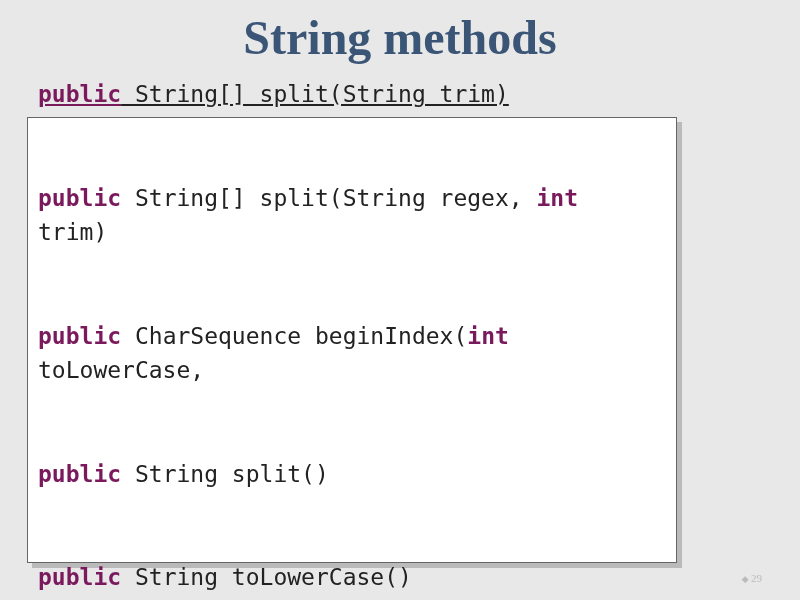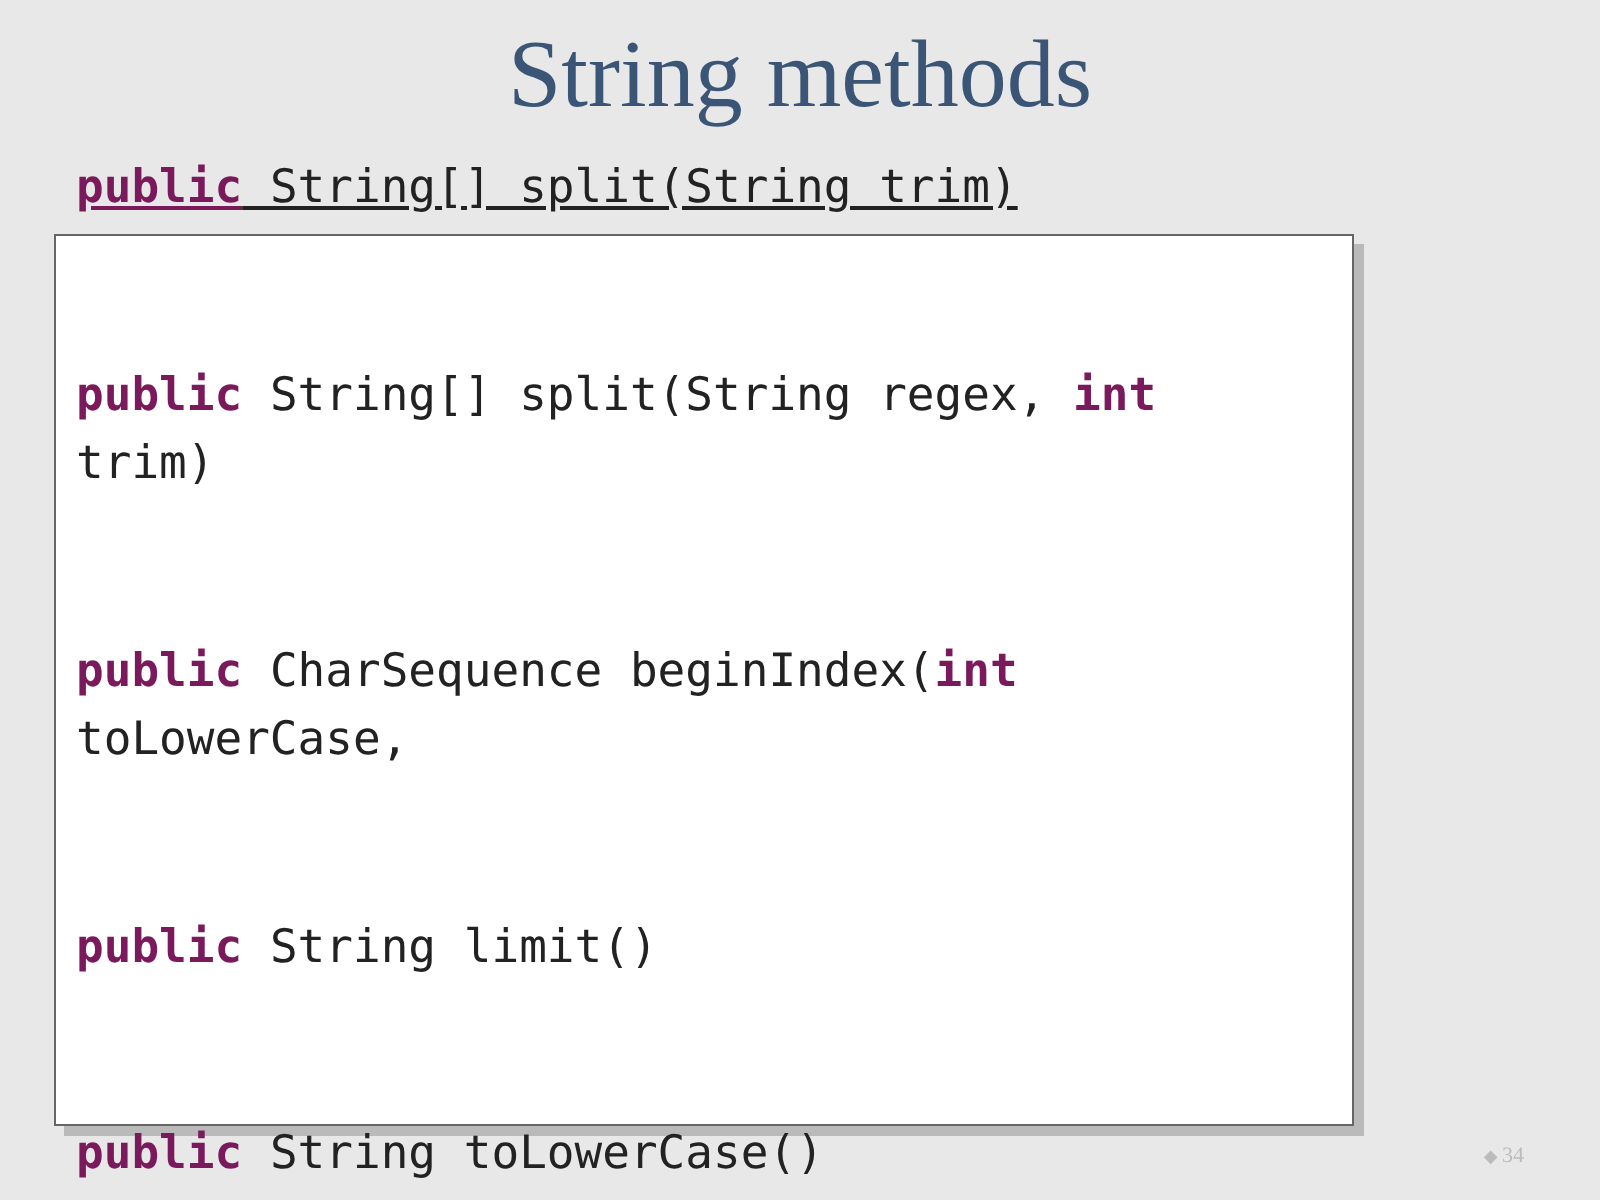--- a/index.html
+++ b/index.html
@@ -19,21 +19,21 @@
       width: 100%;
       height: 100%;
       padding: 10px 20px 20px 20px;
     }
     .title {
       text-align: center;
       font-size: 48px;
       color: #3b5576;
       font-family: Georgia, serif;
       margin-bottom: 12px;
-      font-weight: normal;
+      font-weight: bold;
     }
     .code-area {
       font-family: 'DejaVu Sans Mono', 'Consolas', monospace;
       font-size: 23px;
       line-height: 1.5;
       color: #222;
       position: relative;
     }
     .code-line {
       white-space: pre;
@@ -96,24 +96,24 @@
 
       <div class="code-line">&nbsp;</div>
       <div class="code-line">&nbsp;</div>
 
       <div class="code-line"><span class="kw">public</span><span> CharSequence beginIndex(</span><span class="kw">int</span></div>
       <div class="code-line">toLowerCase,</div>
 
       <div class="code-line">&nbsp;</div>
       <div class="code-line">&nbsp;</div>
 
-      <div class="code-line"><span class="kw">public</span><span> String limit()</span></div>
+      <div class="code-line"><span class="kw">public</span><span> String split()</span></div>
 
       <div class="code-line">&nbsp;</div>
       <div class="code-line">&nbsp;</div>
 
       <div class="code-line"><span class="kw">public</span><span> String toLowerCase()</span></div>
 
     </div>
   </div>
 
-  <div class="page-num">34</div>
+  <div class="page-num">29</div>
 </div>
 
 </body></html>

